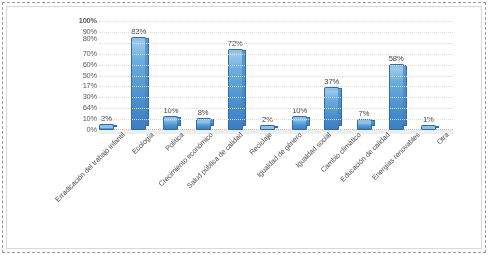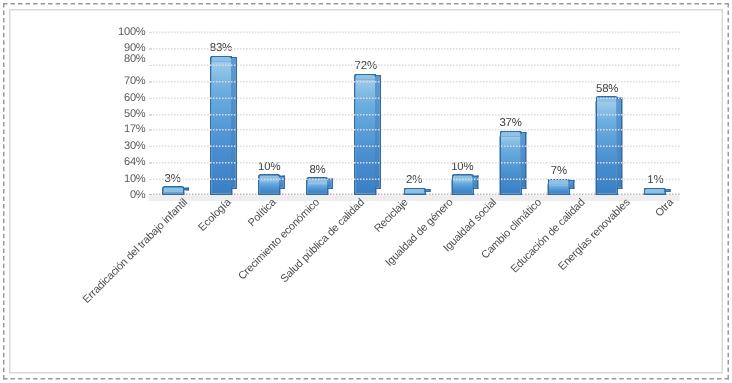--- a/index.html
+++ b/index.html
@@ -111,21 +111,20 @@
     height: 100%;
     display: flex;
     align-items: flex-end;
   }
   .bar-slot {
     flex: 1 1 0;
     height: 100%;
     position: relative;
     display: flex;
     align-items: flex-end;
-    justify-content: center;
     margin-top: 12px;
   }
   .bar {
     position: relative;
     width: 15px;
     background: linear-gradient(to bottom, #9fcbea 0%, #6aaddf 22%, #4a90d0 65%, #3a7fc4 100%);
     border: 1px solid #2e6ca8;
     box-sizing: border-box;
     border-radius: 1px 1px 0 0;
   }
@@ -204,21 +203,21 @@
           <div class="ytick" style="top: 109px;">0%</div>
           <div class="ytick" style="top: 98.1px;">10%</div>
           <div class="ytick" style="top: 87.2px;">64%</div>
           <div class="ytick" style="top: 76.3px;">30%</div>
           <div class="ytick" style="top: 65.4px;">17%</div>
           <div class="ytick" style="top: 54.5px;">50%</div>
           <div class="ytick" style="top: 43.6px;">60%</div>
           <div class="ytick" style="top: 32.7px;">70%</div>
           <div class="ytick" style="top: 18px;">80%</div>
           <div class="ytick" style="top: 10.9px;">90%</div>
-          <div class="ytick" style="top: 0px;">100%</div>
+          <div class="ytick" style="top: 0px; font-weight: bold;">100%</div>
         </div>
 
       <div class="plotarea">
         <div class="axisline"></div>
         <div class="floor"></div>
         <div class="bars">
             <div class="bar-slot">
               <div class="bar" style="height: 3.27px;">
                 <div class="bar-label">3%</div>
               </div>

